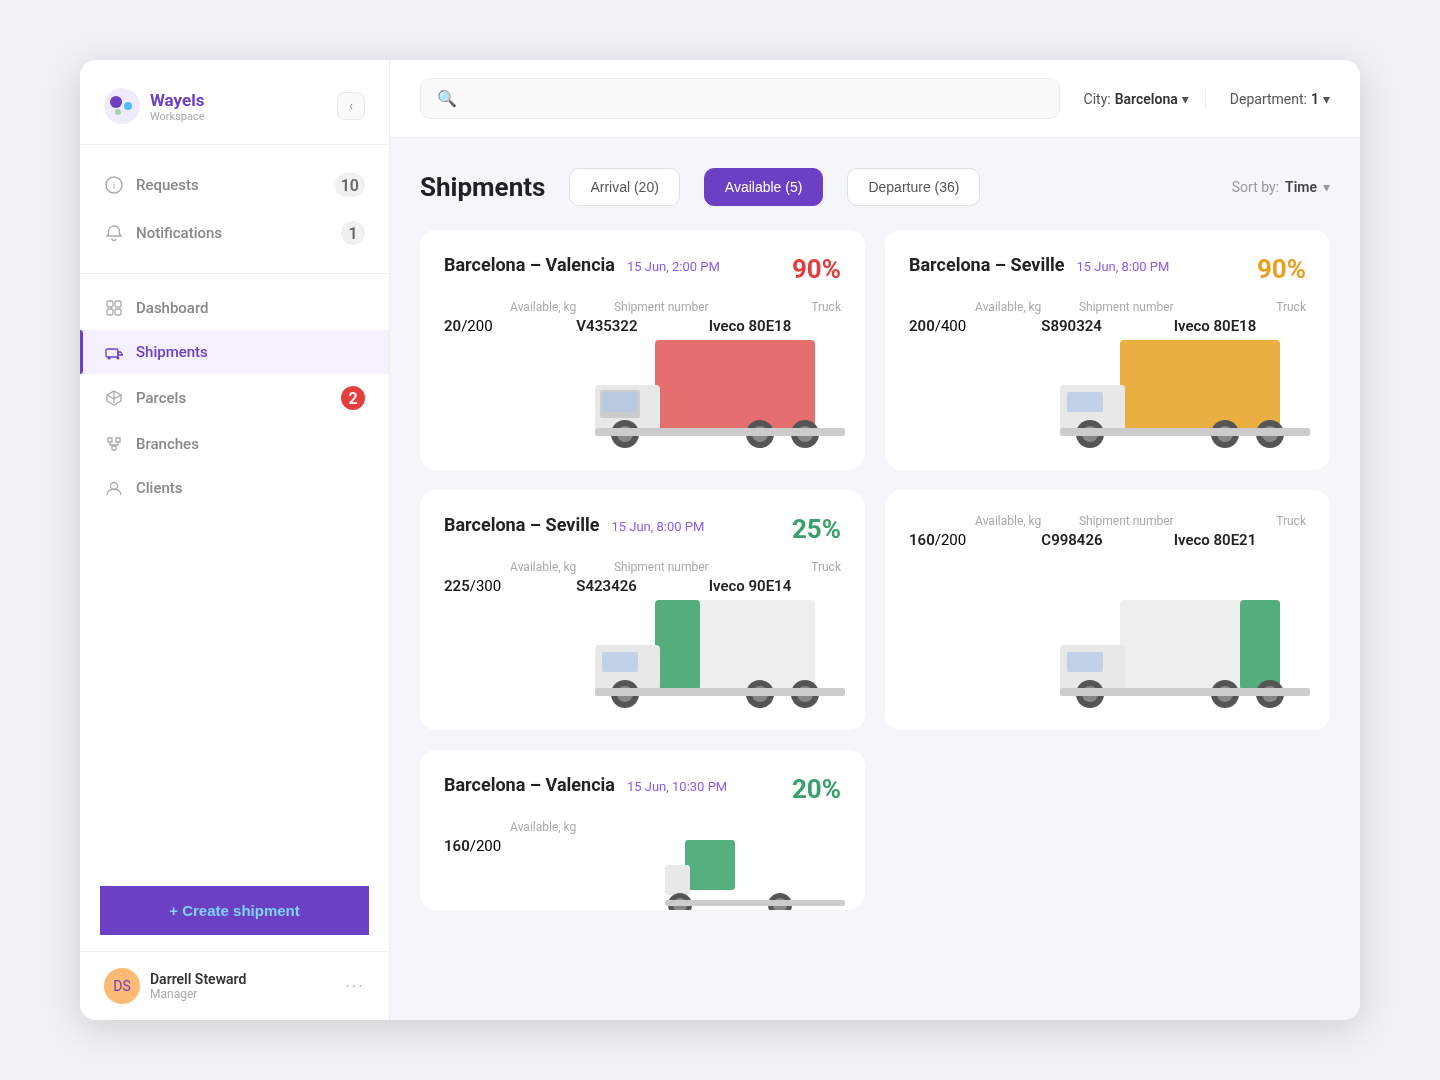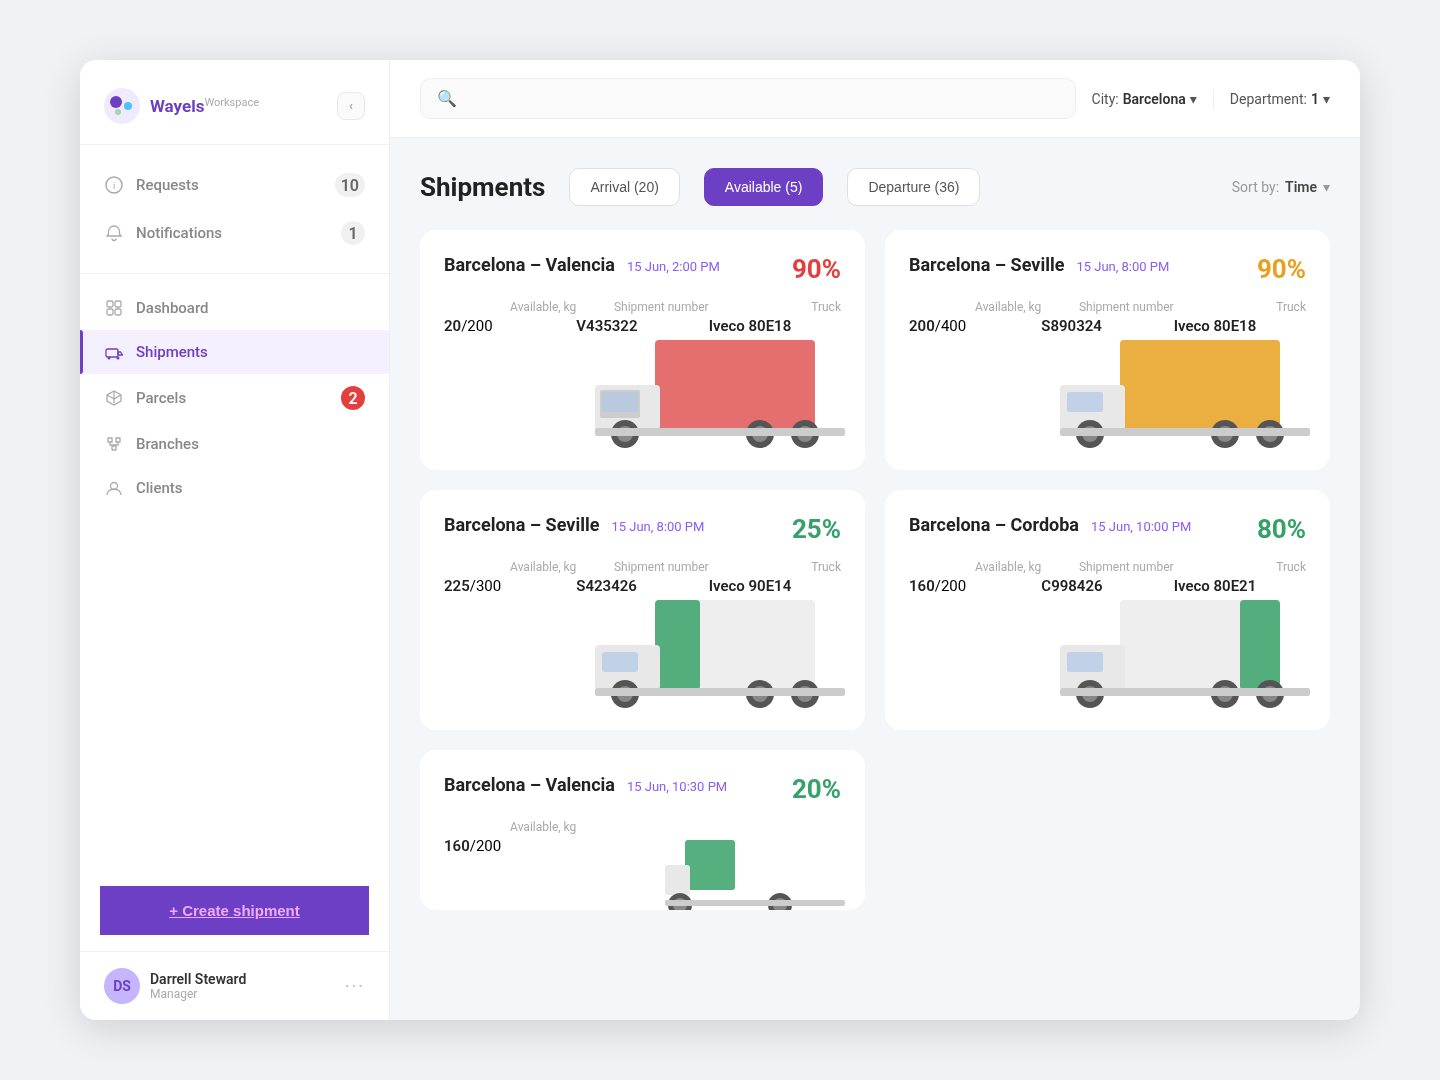--- a/index.html
+++ b/index.html
@@ -40,21 +40,21 @@
     }
     .logo-area {
       display: flex;
       align-items: center;
       gap: 10px;
     }
     .logo-icon {
       width: 36px;
       height: 36px;
     }
-    .logo-text { display: flex; flex-direction: row; }
+    .logo-text { display: flex; flex-direction: column; }
     .logo-name {
       font-size: 17px;
       font-weight: 700;
       color: #6c3fc5;
     }
     .logo-sub {
       font-size: 11px;
       color: #aaa;
     }
     .collapse-btn {
@@ -121,52 +121,51 @@
       justify-content: center;
       flex-shrink: 0;
     }
     .sidebar-main-nav {
       padding: 12px 0;
       flex: 1;
     }
     .create-btn {
       margin: 16px 20px;
       background: #6c3fc5;
-      color: #f0abfc;
+      color: #7dd3fc;
       border: none;
       border-radius: 0;
       padding: 16px 24px;
       font-size: 15px;
       font-weight: 600;
       cursor: pointer;
       display: flex;
       align-items: center;
       justify-content: center;
       gap: 8px;
       width: calc(100% - 40px);
-      text-decoration: underline;
     }
     .user-area {
       padding: 16px 24px;
       display: flex;
       align-items: center;
       gap: 10px;
       border-top: 1px solid #f0f0f0;
     }
     .user-avatar {
       width: 36px;
       height: 36px;
       border-radius: 50%;
-      background: #c4b5fd;
+      background: #fdba74;
       display: flex;
       align-items: center;
       justify-content: center;
       font-size: 14px;
       color: #6c3fc5;
-      font-weight: 700;
+      font-weight: 400;
     }
     .user-info { flex: 1; }
     .user-name { font-size: 14px; font-weight: 600; color: #333; }
     .user-role { font-size: 12px; color: #aaa; }
     .user-menu { color: #bbb; font-size: 18px; cursor: pointer; letter-spacing: 2px; }
     
     .main-content {
       flex: 1;
       display: flex;
       flex-direction: column;
@@ -204,20 +203,21 @@
       align-items: center;
       gap: 16px;
     }
     .topbar-filter {
       display: flex;
       align-items: center;
       gap: 4px;
       font-size: 14px;
       color: #555;
       cursor: pointer;
+      margin-left: 8px;
     }
     .topbar-filter strong { color: #333; font-weight: 600; }
     .topbar-divider { width: 1px; height: 20px; background: #eee; }
     
     .content-area {
       flex: 1;
       overflow-y: auto;
       padding: 30px;
     }
     .content-header {
@@ -586,27 +586,20 @@
               <circle cx="175" cy="124" r="14" fill="#555"></circle>
               <circle cx="175" cy="124" r="8" fill="#888"></circle>
               <circle cx="220" cy="124" r="14" fill="#555"></circle>
               <circle cx="220" cy="124" r="8" fill="#888"></circle>
               <rect x="10" y="118" width="250" height="8" rx="2" fill="#ccc"></rect>
             </svg>
           </div>
         </div>
 
         <div class="shipment-card">
-          <div class="card-header">
-            <div>
-              <span style="font-size:18px;font-weight:700;color:#222;">Barcelona – Cordoba</span>
-              <span class="card-time">15 Jun, 10:00 PM</span>
-            </div>
-            <span class="card-percent percent-green">80%</span>
-          </div>
           <div style="display:grid;grid-template-columns:1fr 1fr 1fr;position:relative;">
             <div>
               <div class="card-field-label">Available, kg</div>
               <div class="card-field-value">160<span>/200</span></div>
             </div>
             <div>
               <div class="card-field-label">Shipment number</div>
               <div class="card-field-value">C998426</div>
             </div>
             <div>

